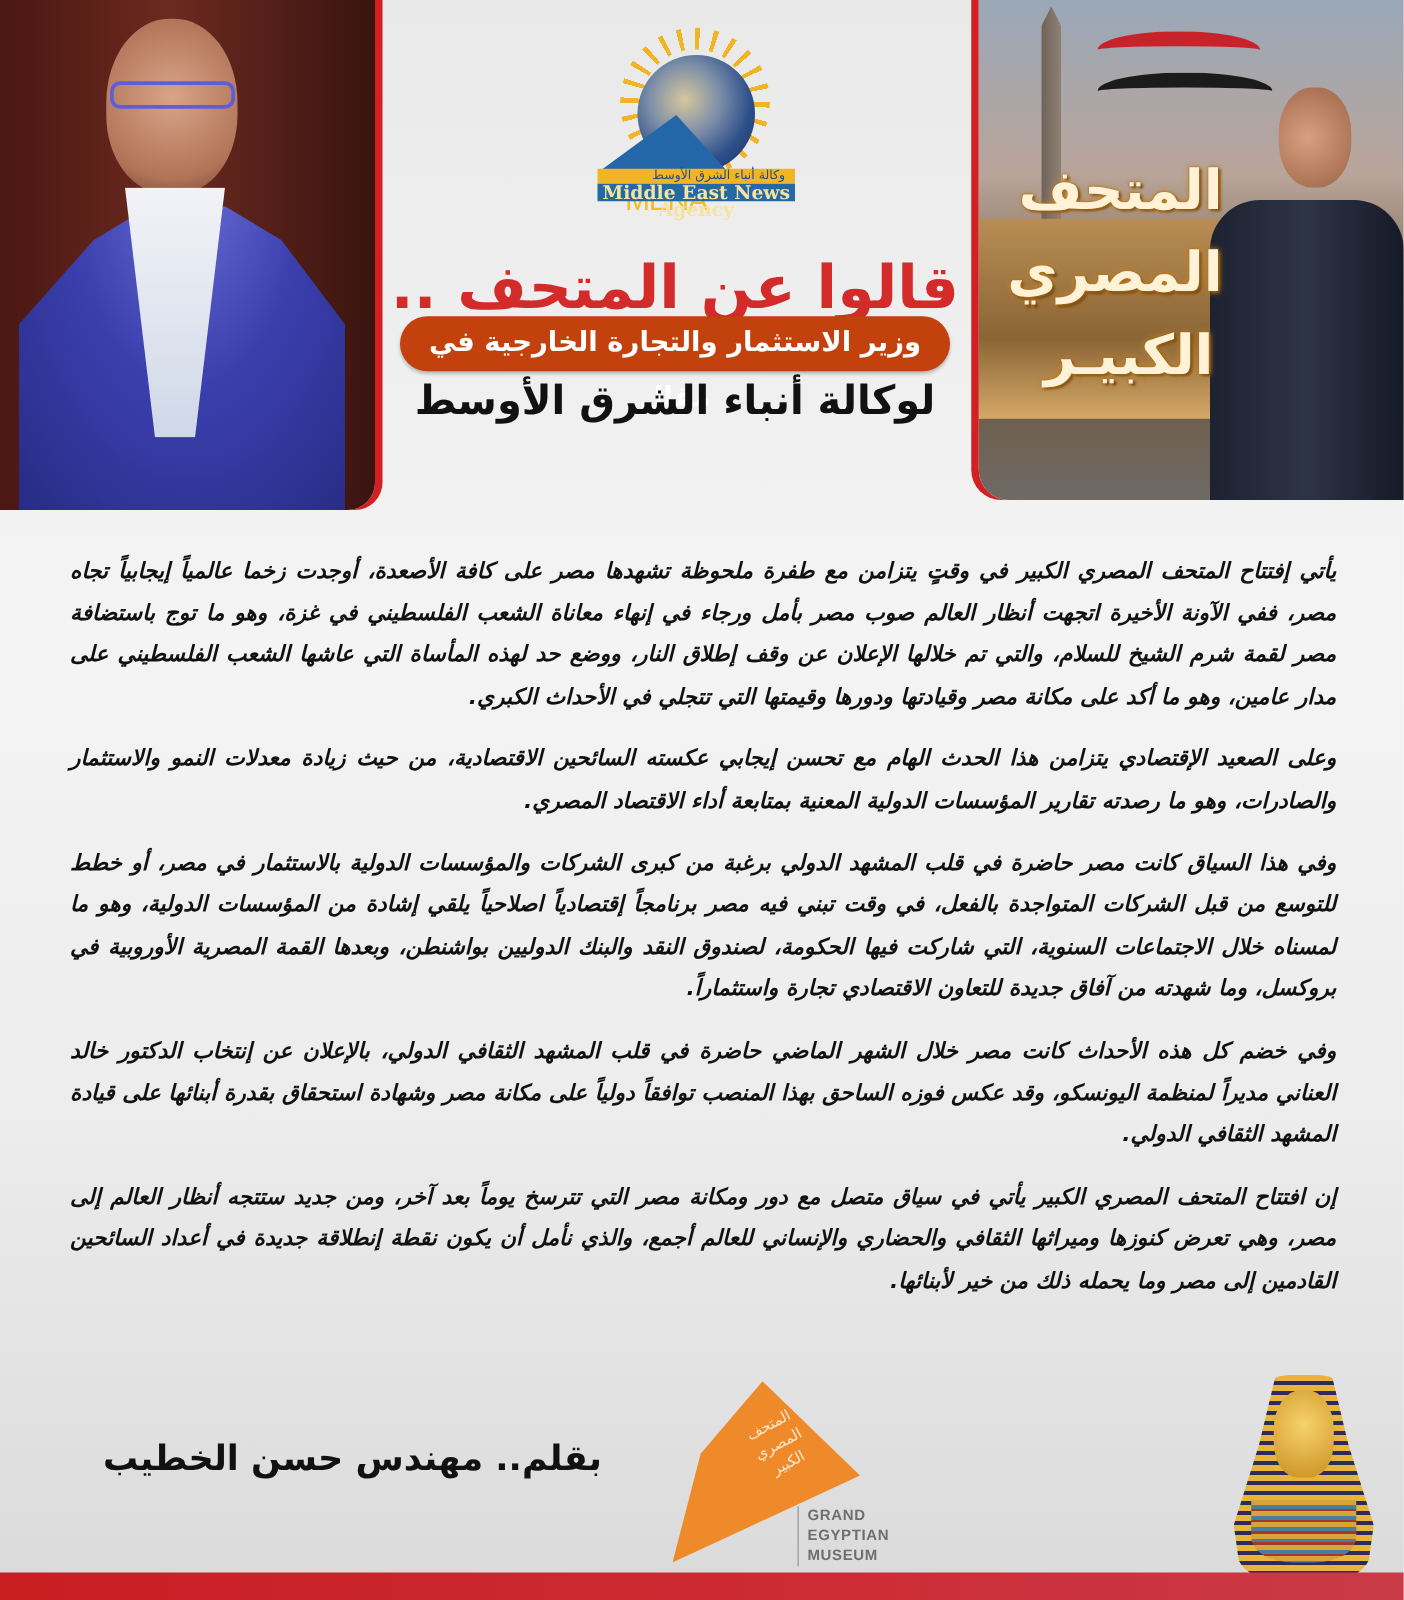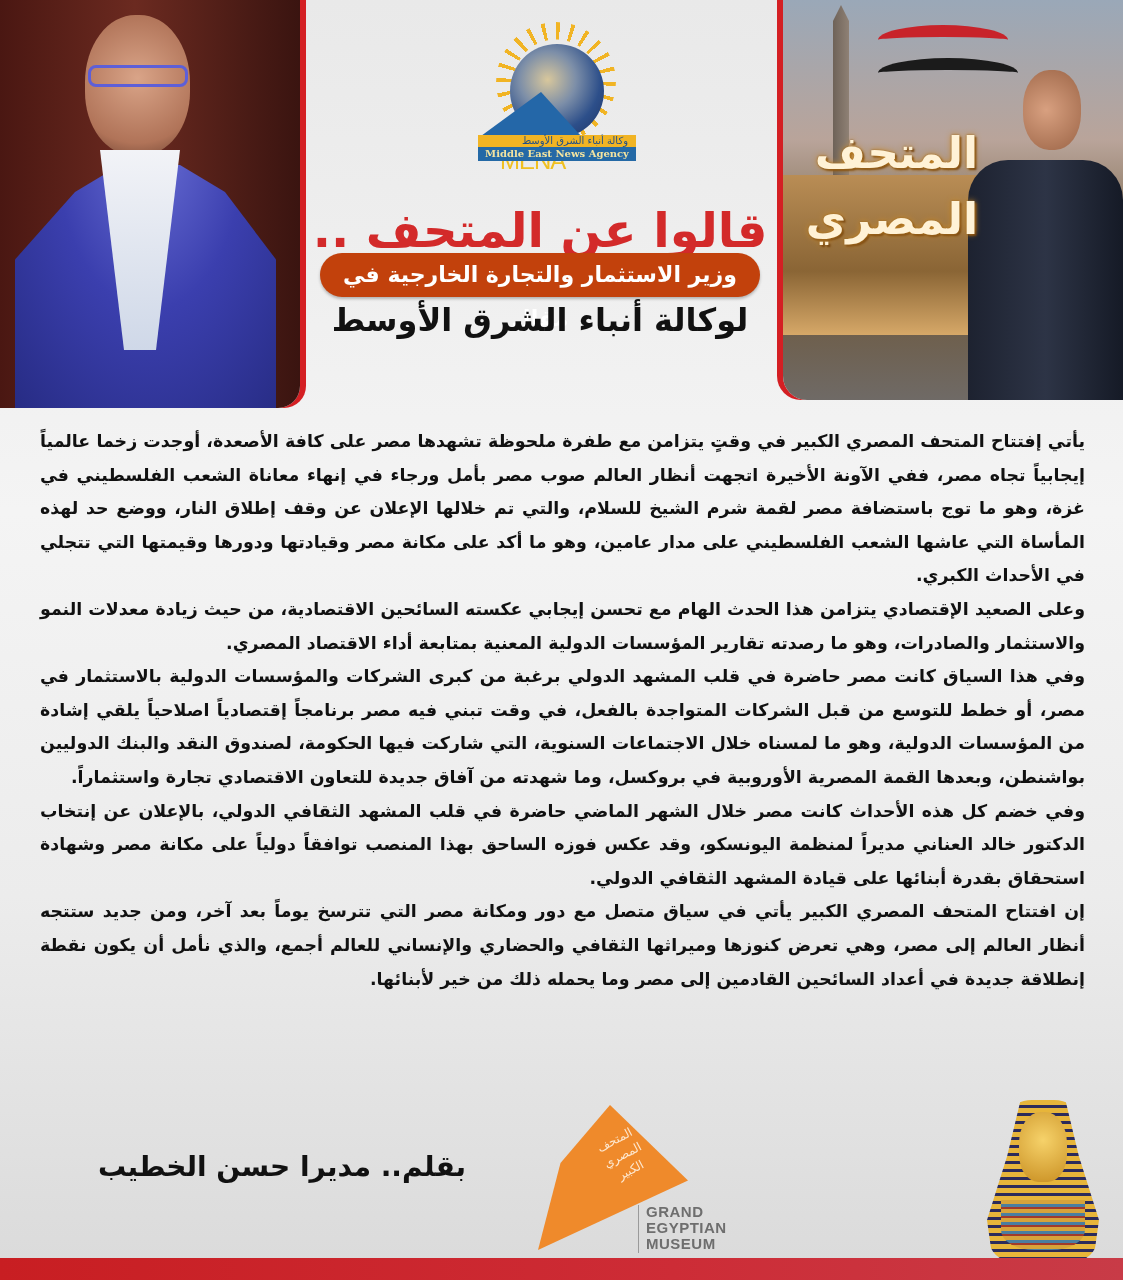--- a/index.html
+++ b/index.html
@@ -94,61 +94,61 @@
       font-size: 24px; color: #f0c020; letter-spacing: -1px; margin-top: 43px;
     }
     .logo .band-ar {
       position: absolute; left: 0; top: 113px; width: 158px; height: 12px;
       background: #f1b424; color: #1e4f8a; font-size: 10px; line-height: 12px;
       text-align: right; padding-right: 8px; box-sizing: border-box; direction: rtl; font-weight: normal;
     }
     .logo .band-en {
       position: absolute; left: 0; top: 125px; width: 158px; height: 14px;
       background: #2469a6; color: #f4e4a0; font-family: "DejaVu Serif", serif;
-      font-size: 10px; line-height: 14px; text-align: center; font-weight: bold;
+      font-size: 15px; line-height: 14px; text-align: center; font-weight: bold;
     }
     .headline {
       position: absolute; left: 300px; top: 205px; width: 480px; text-align: center; direction: rtl;
       font-family: "DejaVu Sans", sans-serif; font-weight: bold; font-size: 48px;
       color: #d32a2a; line-height: 50px;
     }
     .subline-pill {
       position: absolute; left: 320px; top: 253px; width: 440px; height: 44px;
       background: #c2410c; border-radius: 22px; box-shadow: 0 2px 3px rgba(0,0,0,0.25);
       color: #fff; font-weight: bold; font-size: 22px; line-height: 44px; text-align: center; direction: rtl;
     }
     .subline-2 {
       position: absolute; left: 300px; top: 300px; width: 480px; text-align: center; direction: rtl;
       font-weight: bold; font-size: 32px; color: #111; line-height: 40px;
     }
     .article {
       position: absolute; left: 40px; top: 425px; width: 1045px; direction: rtl; text-align: justify;
       font-family: "DejaVu Sans", sans-serif; font-weight: bold; font-size: 17.4px; line-height: 33.6px;
       color: #111;
     }
-    .article p { margin: 0; text-align-last: right; }
+    .article p { margin: 16px; text-align-last: right; font-style: italic; }
     .byline {
       position: absolute; left: 62px; top: 1150px; width: 440px; text-align: center; direction: rtl;
       font-weight: bold; font-size: 28px; color: #111;
     }
     .gem-logo { position: absolute; left: 538px; top: 1105px; width: 210px; height: 150px; }
     .gem-logo .shape {
       position: absolute; left: 0; top: 0; width: 150px; height: 145px;
       background: #ef8a2b; clip-path: polygon(48% 0, 100% 52%, 0 100%, 15% 40%);
     }
     .gem-logo .ar-mark {
       position: absolute; left: 55px; top: 25px; width: 60px; color: #fde8d0; font-size: 12px;
       line-height: 17px; transform: rotate(-28deg); text-align: center; direction: rtl;
     }
     .gem-logo .divider {
       position: absolute; left: 100px; top: 100px; width: 1px; height: 48px; background: #9a9a9a;
     }
     .gem-logo .en-mark {
       position: absolute; left: 108px; top: 99px; font-family: "Liberation Sans", sans-serif;
-      font-weight: bold; font-size: 15px; line-height: 16px; color: #6e6e6e; letter-spacing: 0.5px;
+      font-weight: bold; font-size: 12px; line-height: 16px; color: #6e6e6e; letter-spacing: 0.5px;
     }
     .mask-img {
       position: absolute; left: 987px; top: 1092px; width: 112px; height: 168px;
     }
     .mask-img .nemes {
       position: absolute; left: 0; top: 8px; width: 112px; height: 160px;
       background: repeating-linear-gradient(180deg, #e7b53a 0 5px, #2c2b5a 5px 8px);
       border-radius: 40% 40% 18% 18%;
       clip-path: polygon(30% 0, 70% 0, 82% 35%, 100% 75%, 95% 100%, 5% 100%, 0 75%, 18% 35%);
     }
@@ -178,20 +178,21 @@
 <div class="photo-right" title="President in front of the Grand Egyptian Museum">
   <div class="obelisk"></div>
   <div class="flag-red"></div>
   <div class="flag-black"></div>
   <div class="building"></div>
   <div class="suit-head"></div>
   <div class="suit"></div>
   <div class="museum-title">
     <div>المتحف</div>
     <div>المصري</div>
+    <div>الكبيـر</div>
   </div>
 </div>
 
 <div class="logo">
   <div class="sun"></div>
   <div class="globe"></div>
   <div class="pyramid"></div>
   <div class="mena">MENA</div>
   <div class="band-ar">وكالة أنباء الشرق الأوسط</div>
   <div class="band-en">Middle East News Agency</div>
@@ -202,21 +203,21 @@
 <div class="subline-2">لوكالة أنباء الشرق الأوسط</div>
 
 <div class="article">
   <p>يأتي إفتتاح المتحف المصري الكبير في وقتٍ يتزامن مع طفرة ملحوظة تشهدها مصر على كافة الأصعدة، أوجدت زخما عالمياً إيجابياً تجاه مصر، ففي الآونة الأخيرة اتجهت أنظار العالم صوب مصر بأمل ورجاء في إنهاء معاناة الشعب الفلسطيني في غزة، وهو ما توج باستضافة مصر لقمة شرم الشيخ للسلام، والتي تم خلالها الإعلان عن وقف إطلاق النار، ووضع حد لهذه المأساة التي عاشها الشعب الفلسطيني على مدار عامين، وهو ما أكد على مكانة مصر وقيادتها ودورها وقيمتها التي تتجلي في الأحداث الكبري.</p>
   <p>وعلى الصعيد الإقتصادي يتزامن هذا الحدث الهام مع تحسن إيجابي عكسته السائحين الاقتصادية، من حيث زيادة معدلات النمو والاستثمار والصادرات، وهو ما رصدته تقارير المؤسسات الدولية المعنية بمتابعة أداء الاقتصاد المصري.</p>
   <p>وفي هذا السياق كانت مصر حاضرة في قلب المشهد الدولي برغبة من كبرى الشركات والمؤسسات الدولية بالاستثمار في مصر، أو خطط للتوسع من قبل الشركات المتواجدة بالفعل، في وقت تبني فيه مصر برنامجاً إقتصادياً اصلاحياً يلقي إشادة من المؤسسات الدولية، وهو ما لمسناه خلال الاجتماعات السنوية، التي شاركت فيها الحكومة، لصندوق النقد والبنك الدوليين بواشنطن، وبعدها القمة المصرية الأوروبية في بروكسل، وما شهدته من آفاق جديدة للتعاون الاقتصادي تجارة واستثماراً.</p>
   <p>وفي خضم كل هذه الأحداث كانت مصر خلال الشهر الماضي حاضرة في قلب المشهد الثقافي الدولي، بالإعلان عن إنتخاب الدكتور خالد العناني مديراً لمنظمة اليونسكو، وقد عكس فوزه الساحق بهذا المنصب توافقاً دولياً على مكانة مصر وشهادة استحقاق بقدرة أبنائها على قيادة المشهد الثقافي الدولي.</p>
   <p>إن افتتاح المتحف المصري الكبير يأتي في سياق متصل مع دور ومكانة مصر التي تترسخ يوماً بعد آخر، ومن جديد ستتجه أنظار العالم إلى مصر، وهي تعرض كنوزها وميراثها الثقافي والحضاري والإنساني للعالم أجمع، والذي نأمل أن يكون نقطة إنطلاقة جديدة في أعداد السائحين القادمين إلى مصر وما يحمله ذلك من خير لأبنائها.</p>
 </div>
 
-<div class="byline">بقلم.. مديرا حسن الخطيب</div>
+<div class="byline">بقلم.. مهندس حسن الخطيب</div>
 
 <div class="gem-logo">
   <div class="shape"></div>
   <div class="ar-mark">
     <div>المتحف</div>
     <div>المصري</div>
     <div>الكبير</div>
   </div>
   <div class="divider"></div>
   <div class="en-mark">

